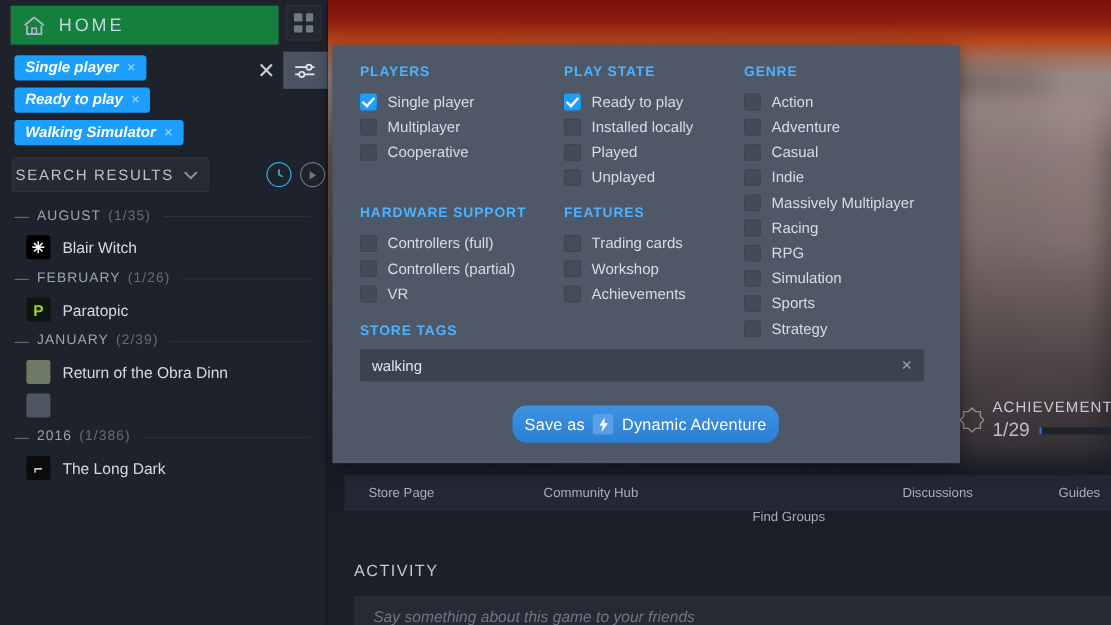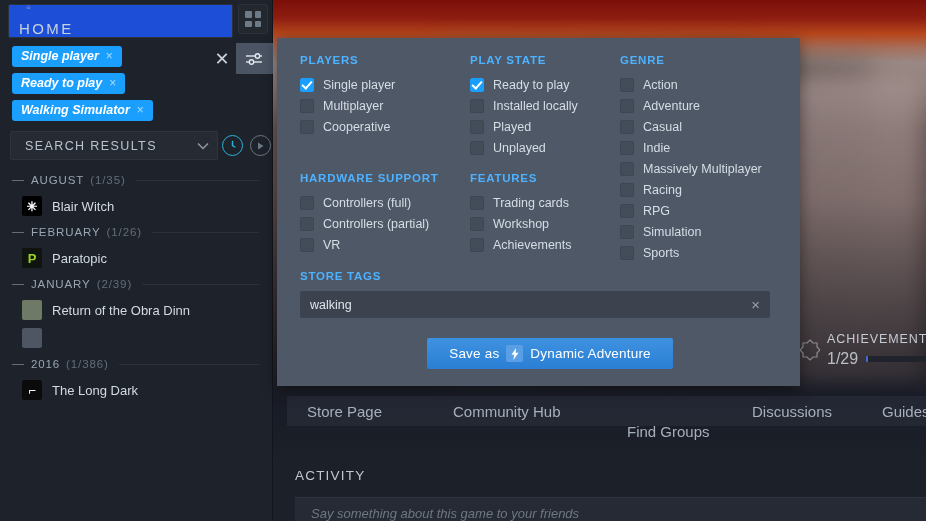--- a/index.html
+++ b/index.html
@@ -56,22 +56,22 @@
 
   
   .sidebar {
     position: absolute; left: 0; top: 0; width: 273px; height: 521px;
     background: #1d222b;
     border-right: 1px solid #12151c;
     z-index: 5;
   }
   .home-bar {
     position: absolute; left: 8px; top: 4px; width: 225px; height: 34px;
-    background: #1d4ed8; border: 1px solid #2b323c; border-radius: 2px;
-    display: flex; align-items: flex-start; padding-left: 10px; gap: 11px; flex-direction: column;
+    background: #15803d; border: 1px solid #2b323c; border-radius: 2px;
+    display: flex; align-items: center; padding-left: 10px; gap: 11px;
   }
   .home-label {
     color: #c6d4df; font-size: 15px; letter-spacing: 2.4px; font-weight: 400;
   }
   .grid-btn {
     position: absolute; left: 238px; top: 4px; width: 30px; height: 30px;
     border: 1px solid #2b323c; border-radius: 2px; background: #23282f;
     display: grid; grid-template-columns: 1fr 1fr; grid-template-rows: 1fr 1fr;
     gap: 3px; padding: 6px;
   }
@@ -93,23 +93,23 @@
     color: #c7d0d8; font-size: 18px; line-height: 24px; text-align: center;
   }
   .filter-toggle {
     position: absolute; left: 236px; top: 43px; width: 37px; height: 31px;
     background: #4a5463; display: flex; align-items: center; justify-content: center;
   }
 
   
   .sr-row { position: absolute; left: 10px; top: 131px; width: 260px; height: 29px; }
   .sr-select {
-    position: absolute; left: 0; top: 0; width: 208px; height: 29px;
+    position: absolute; left: 0; top: 0; width: 164px; height: 29px;
     background: #262b33; border: 1px solid #2f353f; border-radius: 2px;
-    display: flex; align-items: center; padding: 0 8px 0 14px;
+    display: flex; align-items: center; padding: 0 8px 0 2px;
   }
   .sr-text { flex: 1; color: #b9c4cf; font-size: 12.5px; letter-spacing: 1.4px; }
   .sr-chev { color: #8e99a4; font-size: 11px; }
   .round-icon {
     position: absolute; top: 4px; width: 21px; height: 21px; border-radius: 50%;
     border: 1.6px solid #6b7783; display: flex; align-items: center; justify-content: center;
   }
   .round-icon.clock { left: 212px; border-color: #2bb3df; }
   .round-icon.play  { left: 240px; }
 
@@ -167,23 +167,23 @@
   .store-tags-head { position: absolute; left: 23px; top: 232px; }
   .tag-input {
     position: absolute; left: 23px; top: 253px; width: 470px; height: 27px;
     background: #3c434f; border: none; border-radius: 2px;
     display: flex; align-items: center; padding: 0 10px;
   }
   .tag-input .val { flex: 1; color: #dfe5ea; font-size: 12.5px; }
   .tag-input .x { color: #97a1ac; font-size: 15px; }
 
   .save-btn {
-    position: absolute; left: 150px; top: 300px; width: 246px; height: 31px;
+    position: absolute; left: 150px; top: 300px; width: 222px; height: 31px;
     background: linear-gradient(180deg,#3f92e0,#2a7fd4);
-    border-radius: 2px; display: flex; align-items: center; justify-content: center;
+    border-radius: 12px; display: flex; align-items: center; justify-content: center;
     gap: 7px; color: #fff; font-size: 13.5px; letter-spacing: .2px;
   }
   .bolt-badge {
     width: 17px; height: 17px; background: #5a9fe6; border-radius: 2px;
     display: flex; align-items: center; justify-content: center;
     color: #fff; font-size: 12px; line-height: 1;
   }
 
   
   .achv {
@@ -195,21 +195,21 @@
   .achv-sub { display: flex; align-items: center; gap: 8px; margin-top: 4px; }
   .achv-count { color: #b9bfc6; font-size: 16px; }
   .achv-bar { width: 72px; height: 6px; background: #20232c; border-radius: 1px; overflow: hidden; }
   .achv-bar i { display: block; height: 100%; width: 5%; background: #3b6fd4; }
 
   .tabs {
     position: absolute; left: 287px; top: 396px; width: 639px; height: 30px;
     background: rgba(44,50,62,.55); display: flex; align-items: center;
     z-index: 3;
   }
-  .tab { color: #a6afba; font-size: 15px; white-space: nowrap; text-align: center; }
+  .tab { color: #a6afba; font-size: 11px; white-space: nowrap; text-align: center; }
 
   .activity-head {
     position: absolute; left: 295px; top: 468px;
     color: #c0c7cf; font-size: 13.5px; letter-spacing: 1.2px; z-index: 3;
   }
   .activity-box {
     position: absolute; left: 295px; top: 497px; width: 631px; height: 30px;
     background: #252a34; border-top: 1px solid #2e343f; z-index: 3;
   }
   .activity-ph {
@@ -461,20 +461,24 @@
           <span class="cblabel">RPG</span>
         </div>
         <div class="cbrow">
           <span class="cbox"></span>
           <span class="cblabel">Simulation</span>
         </div>
         <div class="cbrow">
           <span class="cbox"></span>
           <span class="cblabel">Sports</span>
         </div>
+        <div class="cbrow">
+          <span class="cbox"></span>
+          <span class="cblabel">Strategy</span>
+        </div>
       </div>
 
     <div class="fp-head store-tags-head">STORE TAGS</div>
     <div class="tag-input">
       <span class="val">walking</span>
       <span class="x">×</span>
     </div>
 
     <div class="save-btn">
       <span>Save as</span>

